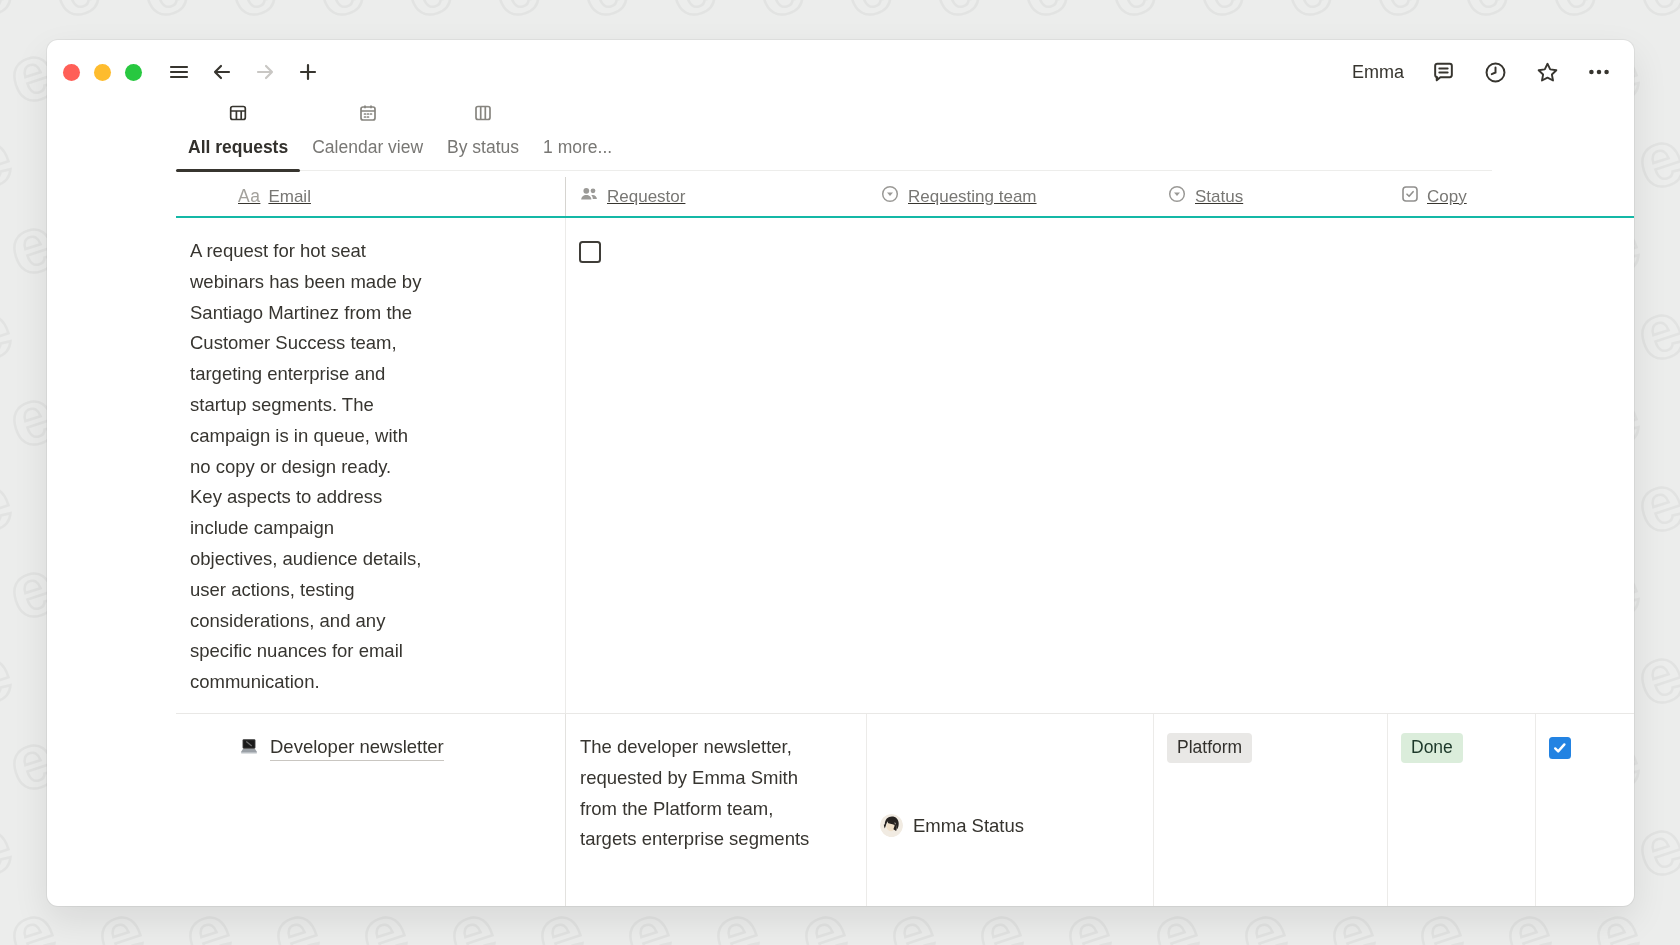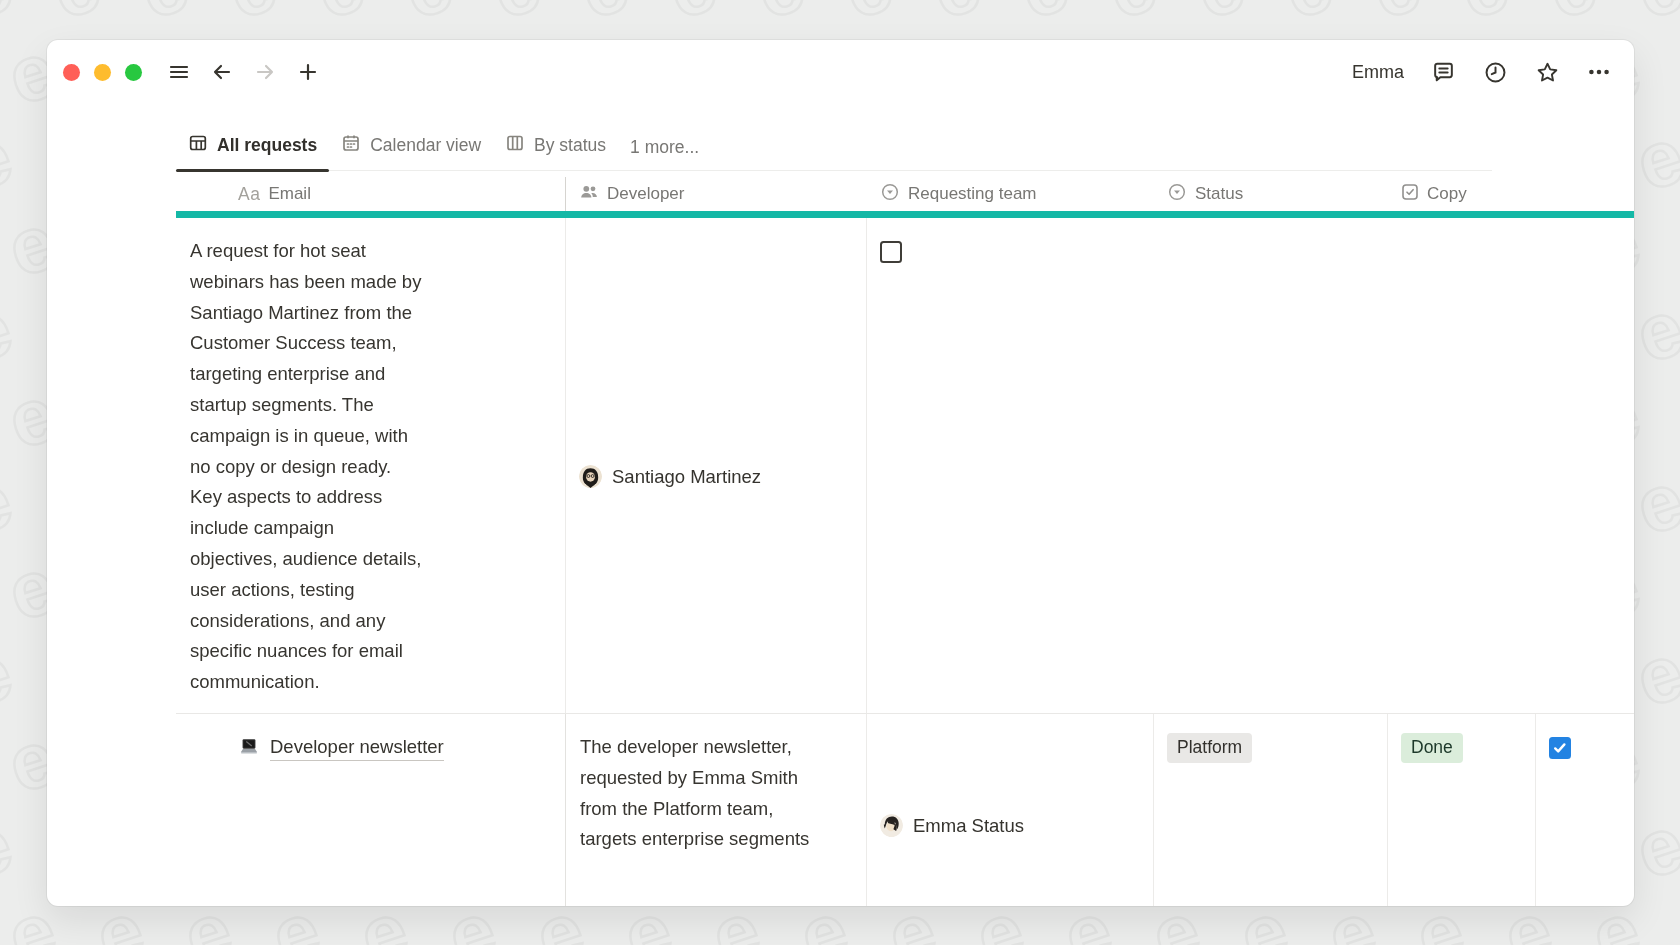--- a/index.html
+++ b/index.html
@@ -30,32 +30,32 @@
   .toolbar { display:flex; align-items:center; height:56px; padding:8px 22px 0 16px; }
   .traffic { display:flex; gap:14px; align-items:center; }
   .light { width:17px; height:17px; border-radius:50%; border:none; cursor:default; }
   .tool-left { display:flex; align-items:center; gap:17px; margin-left:24px; }
   .icon-btn { background:none; border:none; width:26px; height:26px; display:flex; align-items:center; justify-content:center; cursor:pointer; padding:0; }
   .tool-right { margin-left:auto; display:flex; align-items:center; gap:26px; }
   .share-btn { background:none; border:none; font:18px "Liberation Sans",sans-serif; color:#37352f; cursor:pointer; }
 
   
   .tabbar { margin:30px 0 0 129px; width:1316px; height:45px; display:flex; align-items:flex-end; border-bottom:1px solid #ededeb; }
-  .tab { position:relative; display:flex; align-items:center; gap:9px; padding:0 12px 12px 12px; font-size:17.5px; font-weight:500; color:#787774; background:none; border:none; cursor:pointer; font-family:inherit; }
+  .tab { position:relative; display:flex; align-items:center; gap:9px; padding:0 12px 12px 12px; font-size:17.5px; font-weight:500; color:#787774; background:none; border:none; cursor:pointer; font-family:inherit;flex-direction:column; }
   .tab.active { color:#32302c; font-weight:700; }
   .tab.active::after { content:""; position:absolute; left:0; right:0; bottom:-1.5px; height:2.6px; background:#37352f; border-radius:2px; }
 
   
   .page-title { margin:14px 0 0 129px; font-size:28px; line-height:40px; font-weight:700; color:#1d1b16; letter-spacing:-.2px; }
 
   
   .db-table { margin:6px 0 0 129px; width:1458px; }
   .grid { display:grid; grid-template-columns:390px 301px 287px 234px 148px 1fr; }
 
-  .header-row { height:41px; border-bottom:7px solid #14b8a6; }
+  .header-row { height:41px; border-bottom:2px solid #14b8a6;text-decoration:underline; }
   .hcell { display:flex; align-items:center; gap:8px; padding-left:13px; color:#787774; font-size:17px; height:100%; cursor:pointer; }
   .hcell.first { padding-left:62px; }
   .hcell.first { border-right:1px solid #d6d4d0; }
   .aa-glyph { color:#a3a19c; font-size:17.5px; font-weight:500; letter-spacing:.5px; }
   .ai-badge { font-size:13px; font-weight:700; padding:2px 7px; border-radius:4px; letter-spacing:.3px; }
 
   .row { border-bottom:1px solid #e9e8e6; }
   .row.last { border-bottom:none; }
   .cell { border-right:1px solid #ecebe9; height:100%; }
   .cell:last-child { border-right:none; }
@@ -429,21 +429,21 @@
       </div>
       <div class="hcell">
         <span>
           <svg width="20" height="20" viewBox="0 0 20 20" fill="#9b9a97">
               <circle cx="7.3" cy="6.8" r="2.9"></circle>
               <path d="M2.2 15.6c0-3 2.3-4.7 5.1-4.7s5.1 1.7 5.1 4.7z"></path>
               <circle cx="14" cy="6.8" r="2.4"></circle>
               <path d="M13.6 10.9c2.5.1 4.3 1.7 4.3 4.2h-4.1c0-1.7-.6-3.1-1.6-4 .4-.2.9-.2 1.4-.2z"></path>
             </svg>
         </span>
-        <span>Developer</span>
+        <span>Requestor</span>
       </div>
       <div class="hcell">
         <span>
           <svg width="20" height="20" viewBox="0 0 20 20" fill="none">
               <circle cx="10" cy="10" r="7.3" stroke="#9b9a97" stroke-width="1.5"></circle>
               <path d="M7 8.4h6L10 12z" fill="#9b9a97"></path>
             </svg>
         </span>
         <span>Requesting team</span>
       </div>
@@ -476,33 +476,20 @@
 startup segments. The
 campaign is in queue, with
 no copy or design ready.
 Key aspects to address
 include campaign
 objectives, audience details,
 user actions, testing
 considerations, and any
 specific nuances for email
 communication.</div>
-      <div class="cell person-cell">
-        <span class="avatar">
-          <svg width="23" height="23" viewBox="0 0 24 24">
-              <circle cx="12" cy="12" r="12" fill="#ece2d2"></circle>
-              <path d="M4 13c0-6 3-9.5 8-9.5S20 7 20 13c0 3-1 5-2 6l-6 5-6-5c-1-1-2-3-2-6z" fill="#1f1c19"></path>
-              <ellipse cx="12" cy="12.5" rx="4.6" ry="5" fill="#e7d3ba"></ellipse>
-              <path d="M7 15c1 3.5 9 3.5 10 0l-1 6H8z" fill="#1f1c19"></path>
-              <circle cx="9.8" cy="11.5" r="1.5" fill="none" stroke="#1f1c19" stroke-width=".9"></circle>
-              <circle cx="14.2" cy="11.5" r="1.5" fill="none" stroke="#1f1c19" stroke-width=".9"></circle>
-            </svg>
-        </span>
-        <span class="person-name">Santiago Martinez</span>
-      </div>
       <div class="cell copy-cell">
         <button class="cb">
           
         </button>
       </div>
     </div>
 
     <div class="grid row last" style="height:200px">
       <div class="cell title-cell">
         <span class="title-emoji">

